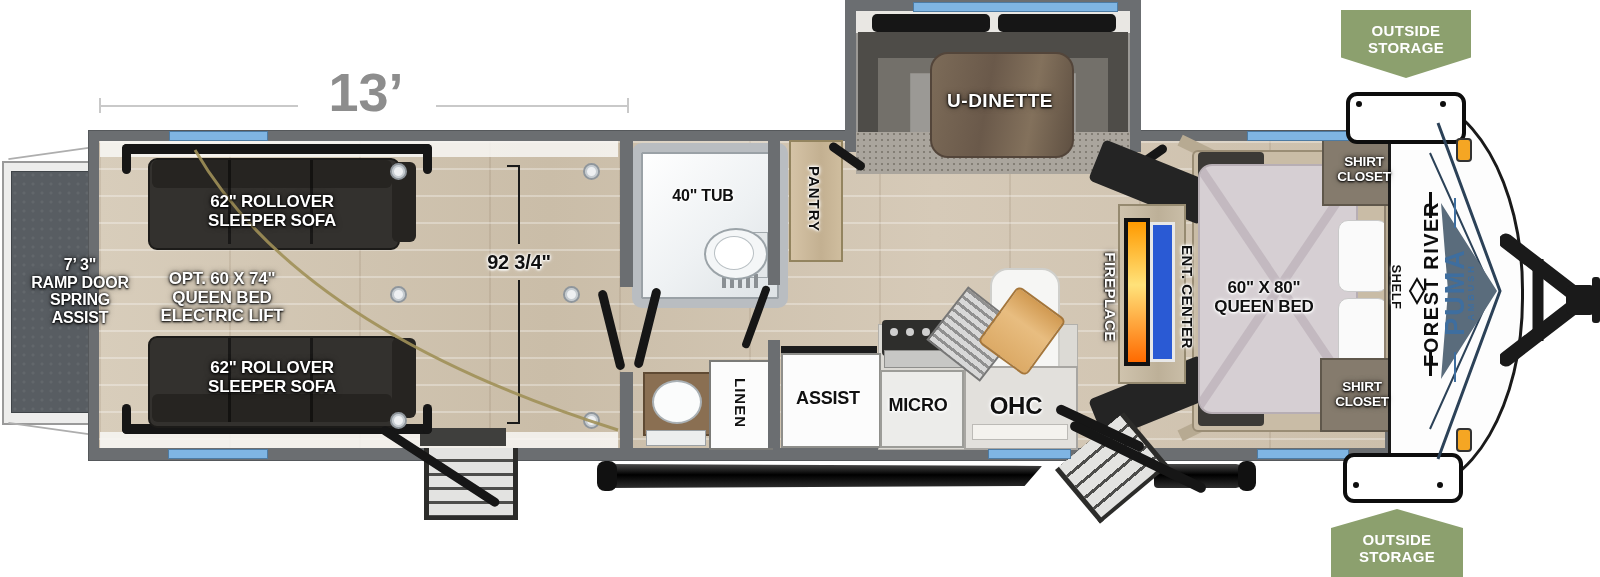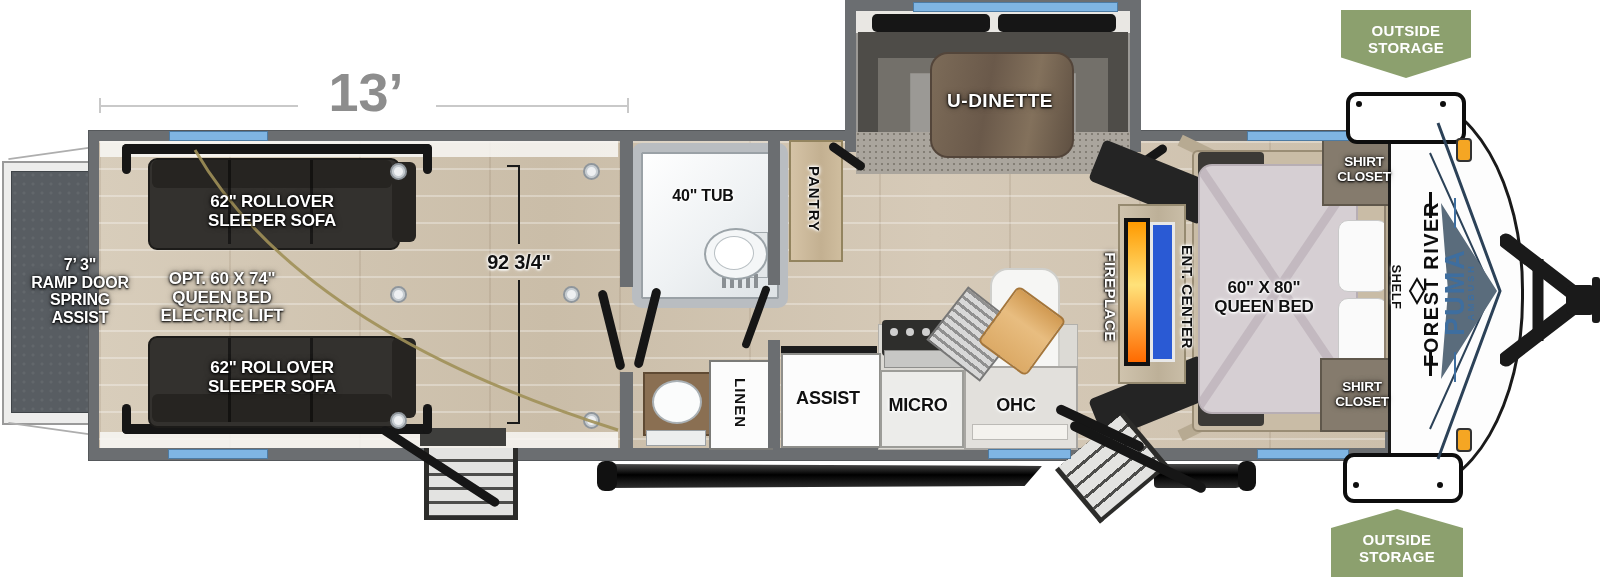--- a/index.html
+++ b/index.html
@@ -175,21 +175,21 @@
 
   <div class="abs" style="left:781px;top:346px;width:96px;height:7px;background:#1c1c1c;z-index:6;"></div>
   <div class="abs" style="left:781px;top:353px;width:96px;height:91px;background:#fcfcfc;border:2px solid #8f8f8b;z-index:5;"></div>
   <div class="lblb" style="left:828px;top:399px;font-size:18px;">ASSIST</div>
 
   <div class="abs" style="left:880px;top:370px;width:80px;height:74px;background:#ececea;border:2px solid #9c9c98;z-index:6;"></div>
   <div class="lblb" style="left:918px;top:406px;font-size:18px;">MICRO</div>
 
   <div class="abs" style="left:964px;top:366px;width:110px;height:80px;background:#e2e0dc;border:2px solid #a8a6a2;z-index:6;"></div>
   <div class="abs" style="left:972px;top:424px;width:94px;height:14px;background:#f4f2ee;border:1px solid #bcbab6;z-index:7;"></div>
-  <div class="lblb" style="left:1016px;top:406px;font-size:18px;">OHC</div>
+  <div class="lblb" style="left:1016px;top:406px;font-size:24px;">OHC</div>
 
   <div class="abs blackbar" style="left:1052px;top:423px;width:96px;height:10px;transform:rotate(25deg);z-index:7;"></div>
 
   <div class="abs blackbar" style="left:1092px;top:160px;width:120px;height:44px;transform:rotate(22deg);z-index:6;background:#242424;"></div>
   <div class="abs blackbar" style="left:1092px;top:376px;width:120px;height:44px;transform:rotate(-22deg);z-index:6;background:#242424;"></div>
   <div class="abs" style="left:1118px;top:204px;width:64px;height:176px;z-index:6;border:2px solid #968a70;
        background:linear-gradient(90deg,#cfc3ad,#bdb098 60%,#c9bda7);"></div>
   <div class="abs" style="left:1124px;top:218px;width:18px;height:140px;z-index:7;border:4px solid #111;
        background:linear-gradient(180deg,#ff9a00,#ffe27a 45%,#ff6a00);"></div>
   <div class="abs" style="left:1150px;top:222px;width:19px;height:134px;z-index:7;border:3px solid #e8e8e8;background:#2a5ad4;"></div>

